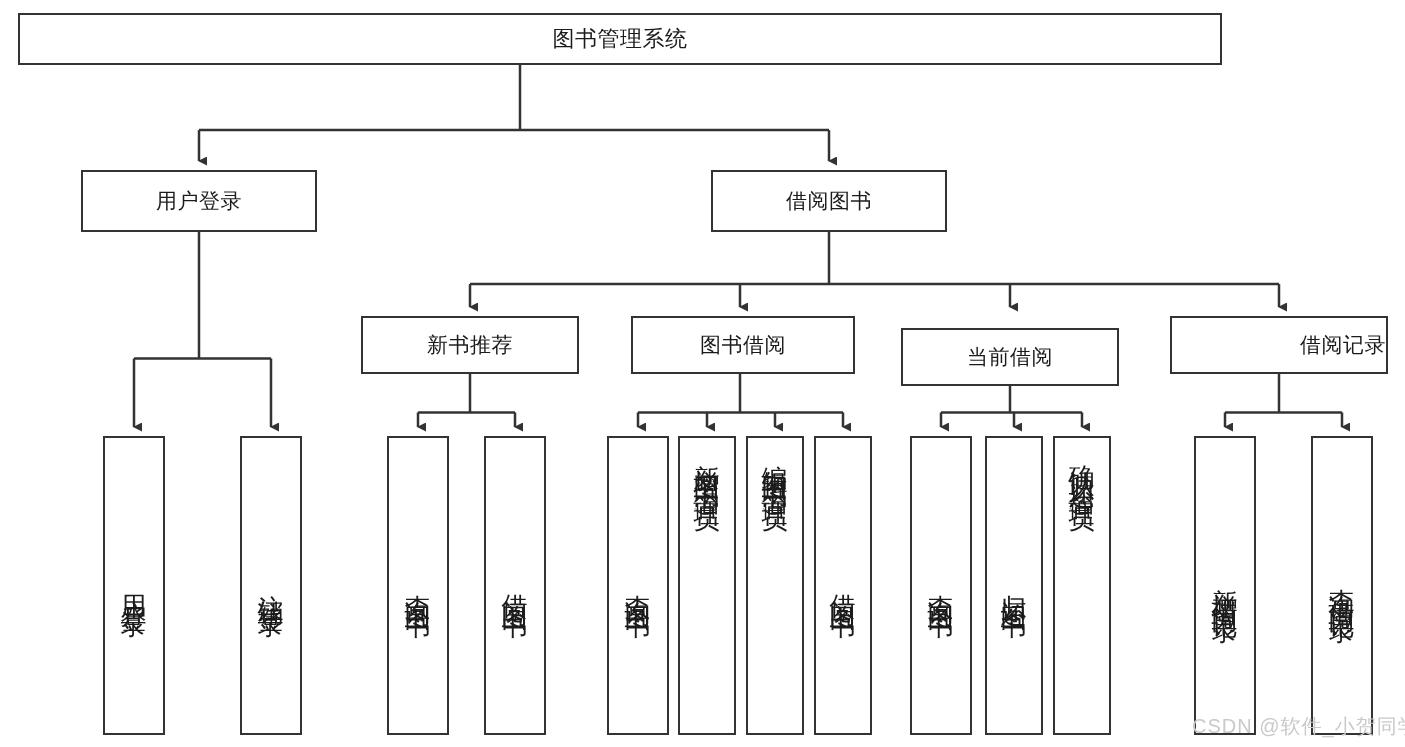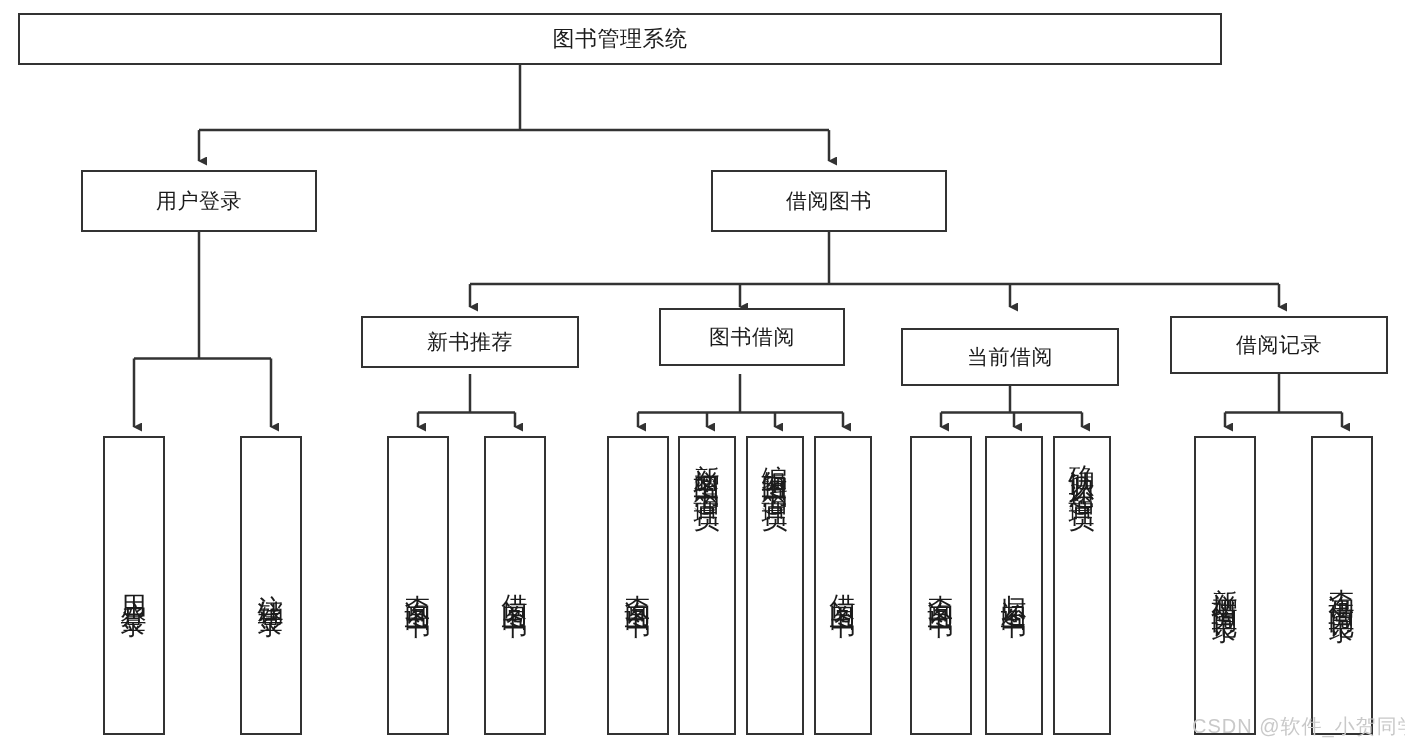--- a/index.html
+++ b/index.html
@@ -115,30 +115,30 @@
   <div id="node-layer">
       <div class="node root h" style="left: 18px; top: 13px; width: 1204px; height: 52px;">
         <span class="lbl">图书管理系统</span>
       </div>
       <div class="node lvl2 h" style="left: 81px; top: 170px; width: 236px; height: 62px;">
         <span class="lbl">用户登录</span>
       </div>
       <div class="node lvl2 h" style="left: 711px; top: 170px; width: 236px; height: 62px;">
         <span class="lbl">借阅图书</span>
       </div>
-      <div class="node lvl3 h" style="left: 361px; top: 316px; width: 218px; height: 52px;">
+      <div class="node lvl3 h" style="left: 361px; top: 316px; width: 218px; height: 58px;">
         <span class="lbl">新书推荐</span>
       </div>
-      <div class="node lvl3 h" style="left: 631px; top: 308px; width: 186px; height: 58px; margin-left: 28px;">
+      <div class="node lvl3 h" style="left: 631px; top: 316px; width: 224px; height: 58px;">
         <span class="lbl">图书借阅</span>
       </div>
       <div class="node lvl3 h" style="left: 901px; top: 328px; width: 218px; height: 58px;">
         <span class="lbl">当前借阅</span>
       </div>
-      <div class="node lvl3 h" style="left: 1170px; top: 316px; width: 218px; height: 58px;">
+      <div class="node lvl3 h" style="left: 1170px; top: 316px; width: 218px; height: 58px; justify-content: flex-end;">
         <span class="lbl">借阅记录</span>
       </div>
       <div class="node leaf v mid" style="left: 103px; top: 436px; width: 62px; height: 299px;">
         <span class="lbl">用户登录</span>
       </div>
       <div class="node leaf v mid" style="left: 240px; top: 436px; width: 62px; height: 299px;">
         <span class="lbl">注销登录</span>
       </div>
       <div class="node leaf v mid" style="left: 387px; top: 436px; width: 62px; height: 299px;">
         <span class="lbl">查询图书</span>

